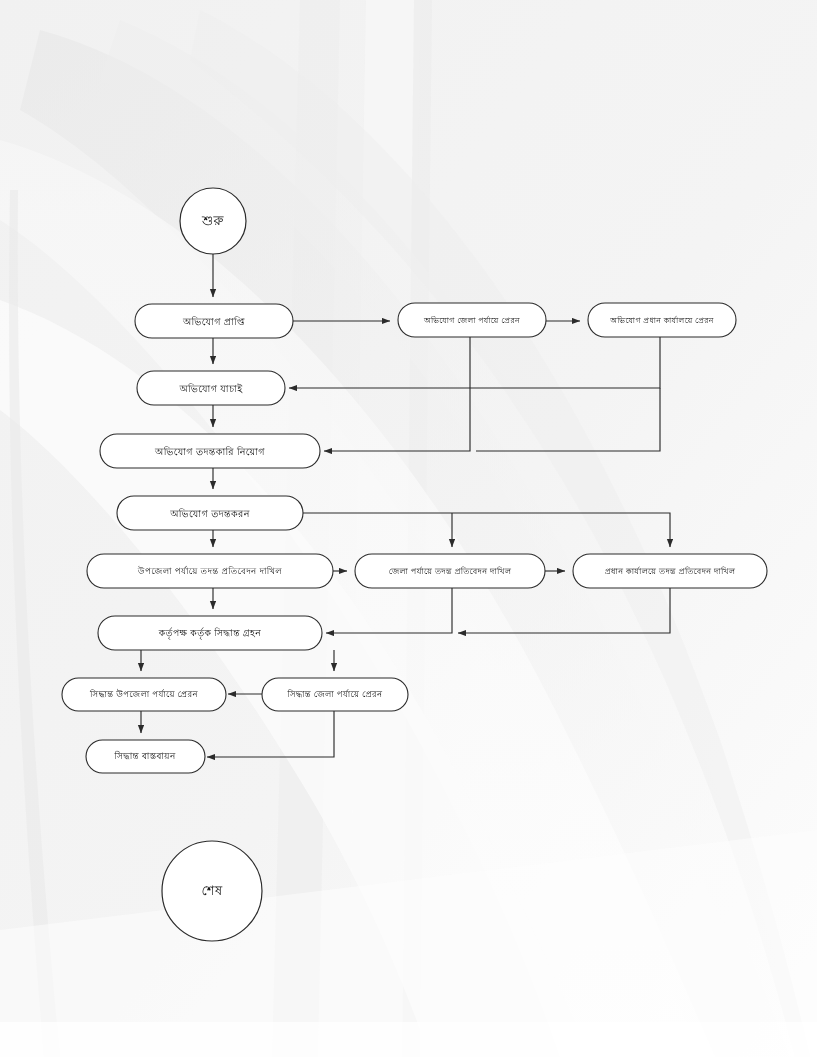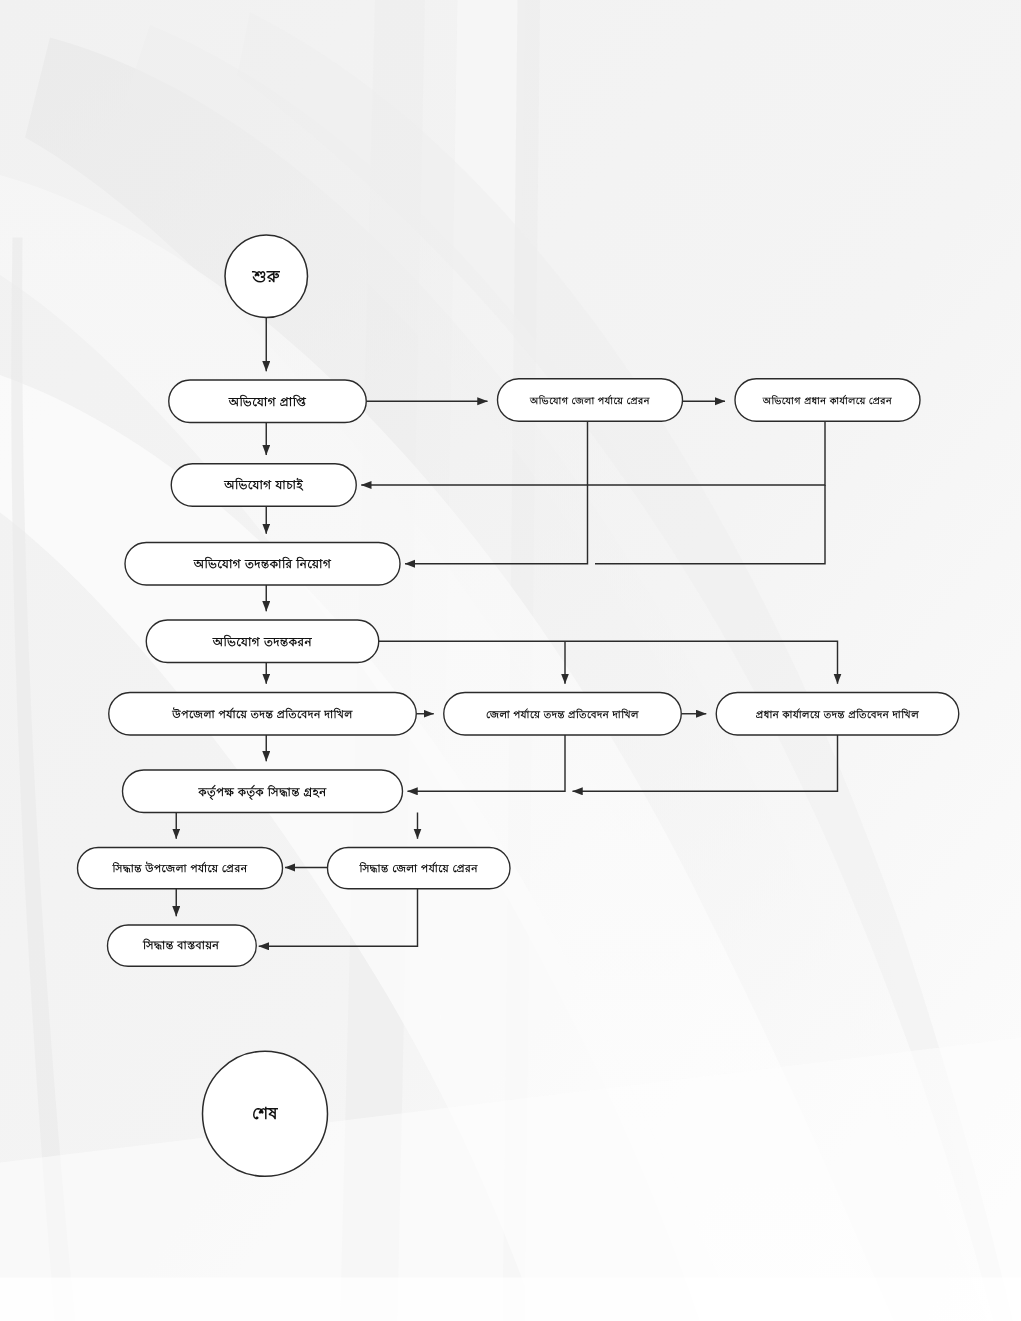--- a/index.html
+++ b/index.html
@@ -7,21 +7,20 @@
     padding: 0;
     background: #ffffff;
   }
   #page {
     position: relative;
     width: 817px;
     height: 1057px;
     overflow: hidden;
     background: #f2f2f2;
     font-family: "Liberation Sans", "DejaVu Sans", sans-serif;
-    font-weight: bold;
   }
   #bg-layer {
     position: absolute;
     inset: 0;
     width: 817px;
     height: 1057px;
   }
   #flow-layer {
     position: absolute;
     inset: 0;

